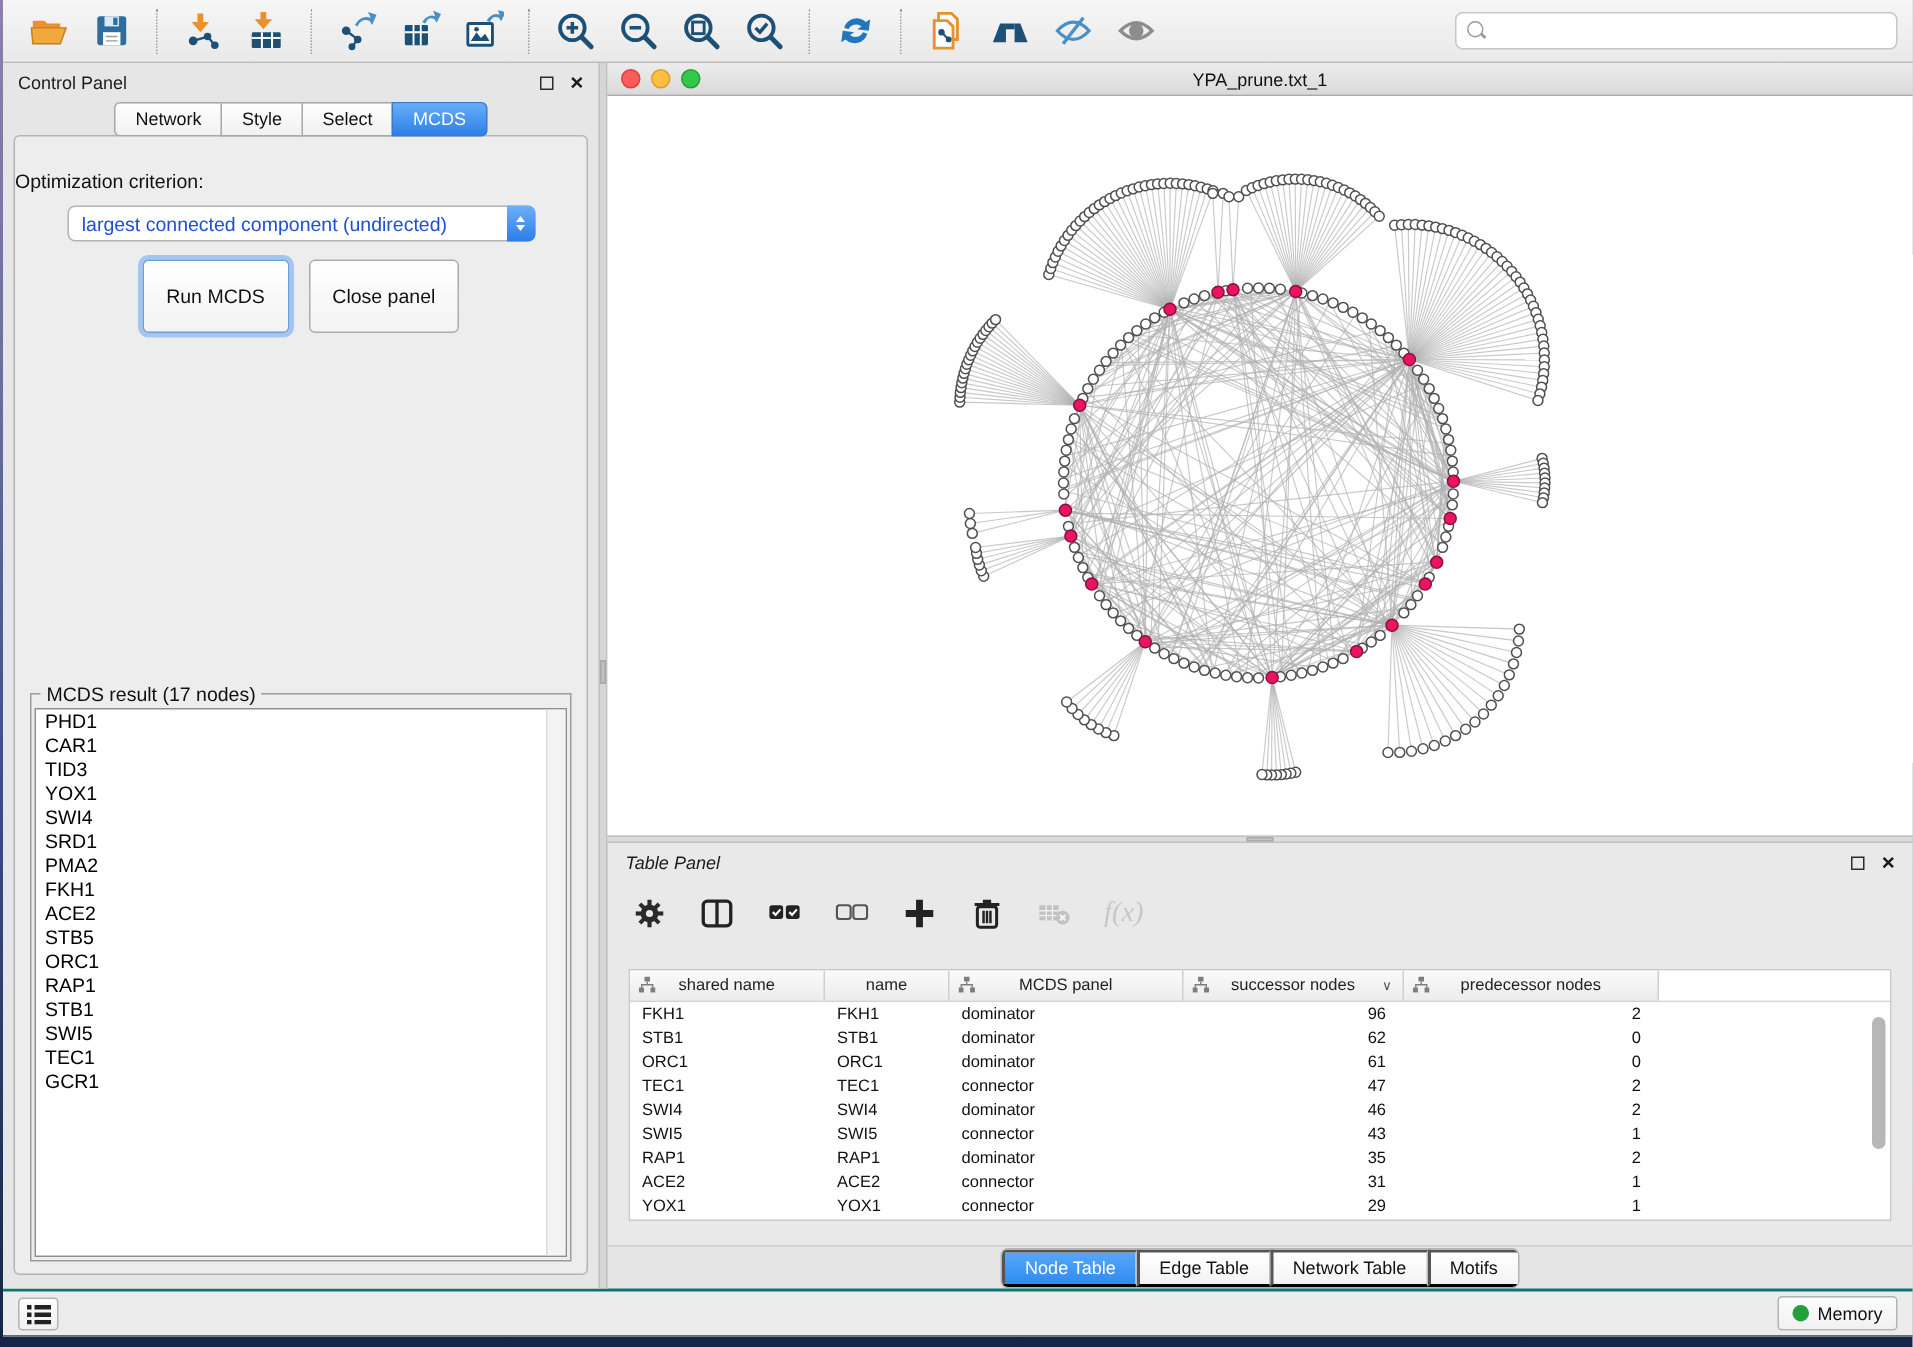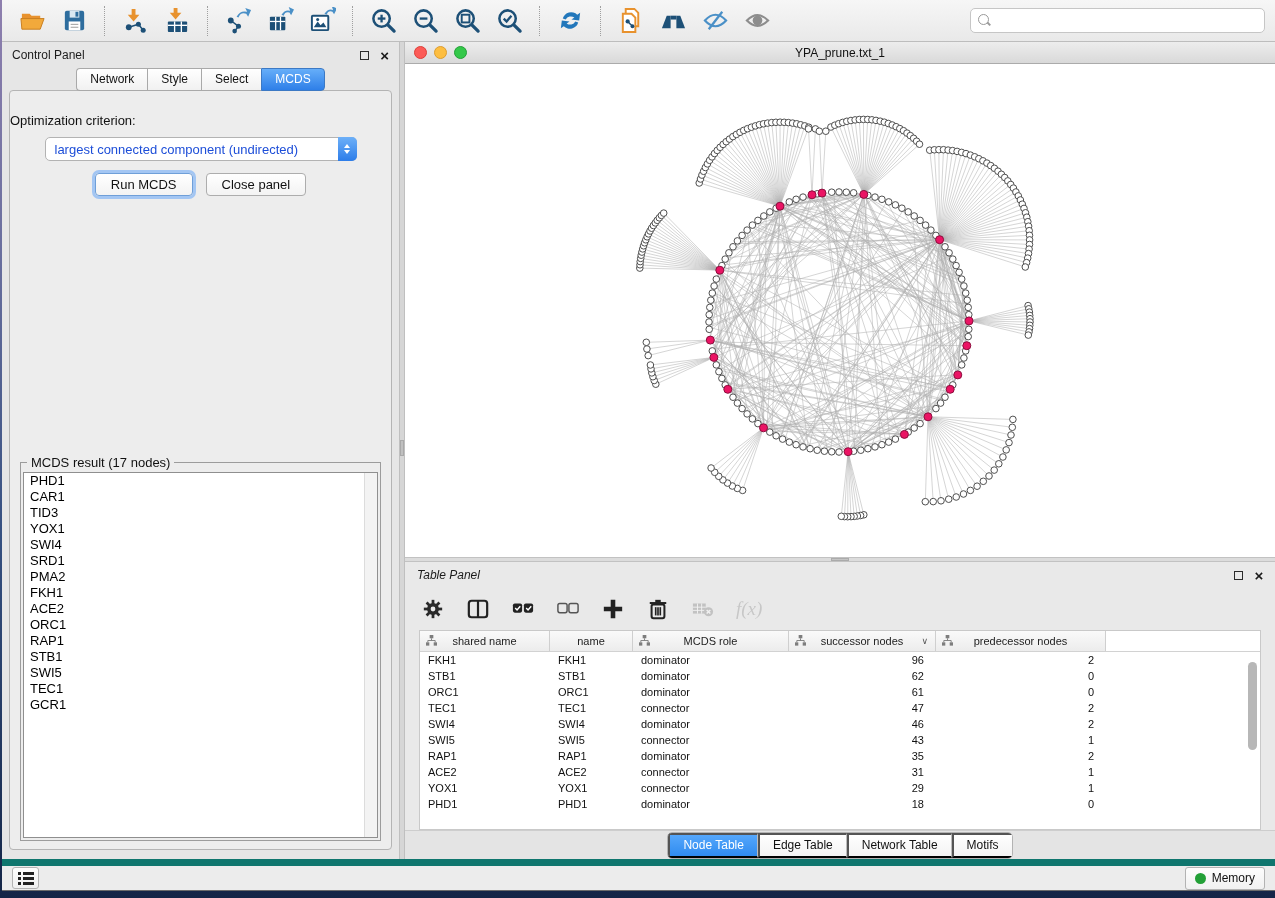--- a/index.html
+++ b/index.html
@@ -61,21 +61,21 @@
     white-space:nowrap; }
   .stepper { width:19px; height:24px; margin-right:-1px; border-radius:0 5px 5px 0;
     background:linear-gradient(#6db0f8,#2d7de9); display:flex; flex-direction:column;
     align-items:center; justify-content:center; gap:2px; }
   .stepper .up { width:0; height:0; border-left:3.5px solid transparent;
     border-right:3.5px solid transparent; border-bottom:4.5px solid #fff; }
   .stepper .down { width:0; height:0; border-left:3.5px solid transparent;
     border-right:3.5px solid transparent; border-top:4.5px solid #fff; }
   #cp-buttons { display:flex; justify-content:center; gap:13px; margin-top:12px; }
   .cp-btn { font-size:13px; color:#111; background:linear-gradient(#ffffff,#f3f3f3);
-    border:1px solid #adadad; border-radius:4px; padding:3px 15px; cursor:pointer;
+    border:1px solid #adadad; border-radius:4px; padding:16px 15px; cursor:pointer;
     font-family:"Liberation Sans",sans-serif; }
   .cp-btn.focused { box-shadow:0 0 0 3px #a3c6f3; border-color:#6f9fd8; }
   #mcds-group { position:absolute; left:10px; right:10px; top:371px; bottom:8px;
     border:1px solid #9c9c9c; }
   #mcds-legend { position:absolute; top:-8px; left:6px; background:#ededed;
     padding:0 4px; font-size:13px; color:#111; }
   #mcds-list { position:absolute; left:2px; right:2px; top:9px; bottom:2px;
     background:#fff; border:1px solid #8f8f8f; overflow:hidden; }
   .mcds-scroll { position:absolute; right:0; top:0; bottom:0; width:13px;
     background:#f3f3f3; border-left:1px solid #dcdcdc; }
@@ -116,21 +116,21 @@
   #tp-titlebar { height:26px; display:flex; align-items:center; padding:0 12px;
     font-size:12px; color:#1c1c1c;font-style:italic; }
   #tp-toolbar { height:42px; display:flex; align-items:center; padding-left:16px;
     gap:21px; }
   .tp-icon { width:24px; height:24px; display:inline-flex; align-items:center;
     justify-content:center; cursor:pointer; }
   .tp-icon svg { width:22px; height:22px; }
   .tp-icon.disabled { opacity:.42; cursor:default; }
   .fx-label { font-family:"Liberation Serif",serif; font-style:italic; font-size:19px;
     color:#9a9a9a; }
-  #table-wrap { flex:1; margin:0 14px; background:#fff; border:1px solid #c9c9c9;
+  #table-wrap { flex:1; margin:16px 14px; background:#fff; border:1px solid #c9c9c9;
     position:relative; overflow:hidden; display:flex; flex-direction:column; }
   #thead { display:flex; flex:0 0 21px; background:linear-gradient(#fafafa,#ececec);
     border-bottom:1px solid #d2d2d2; }
   .th { position:relative; display:flex; align-items:center; justify-content:center;
     font-size:11px; color:#222; border-right:1px solid #cfcfcf; cursor:pointer; }
   .th .tree-ic { position:absolute; left:6px; top:4px; }
   .th .sort { position:absolute; right:7px; font-size:9px; color:#555; }
   #tbody { flex:1; overflow:hidden; position:relative; }
   .tr { display:flex; height:16px; align-items:center; cursor:default; }
   .td { font-size:11px; color:#111; overflow:hidden; white-space:nowrap; }
@@ -143,21 +143,21 @@
   #tp-tabsbar { flex:0 0 29px; background:#e4e4e4; border-top:1px solid #cdcdcd;
     display:flex; align-items:center; justify-content:center; }
   #tp-tabs { display:inline-flex; border:1px solid #b3b3b3; border-radius:5px;
     overflow:hidden; background:#fff; }
   .tp-tab { font-size:12px; padding:3px 13px 4px; color:#111; border-right:1px solid #bcbcbc;
     cursor:pointer; background:linear-gradient(#ffffff,#f3f3f3); }
   .tp-tab:last-child { border-right:none; }
   .tp-tab.selected { background:linear-gradient(#55a7fb,#2f8bf0); color:#fff; }
 
   
-  #status-bar { flex:0 0 31px; background:#ececec; border-top:7px solid #0f766e;
+  #status-bar { flex:0 0 31px; background:#ececec; border-top:2px solid #0f766e;
     display:flex; align-items:center; padding:0 10px; }
   #task-btn { width:27px; height:22px; background:linear-gradient(#fdfdfd,#f0f0f0);
     border:1px solid #b3b3b3; border-radius:3px; display:flex; align-items:center;
     justify-content:center; cursor:pointer; }
   #memory-btn { margin-left:auto; height:23px; background:linear-gradient(#fdfdfd,#f1f1f1);
     border:1px solid #b3b3b3; border-radius:3px; display:flex; align-items:center;
     padding:0 9px; gap:6px; cursor:pointer; font-size:12px; color:#111; }
   #memory-dot { width:11px; height:11px; border-radius:50%; background:#23a037; }
 </style>
 </head>
@@ -359,20 +359,21 @@
             <div class="mcds-scroll"></div>
           <div class="mcds-item">PHD1</div>
               <div class="mcds-item">CAR1</div>
               <div class="mcds-item">TID3</div>
               <div class="mcds-item">YOX1</div>
               <div class="mcds-item">SWI4</div>
               <div class="mcds-item">SRD1</div>
               <div class="mcds-item">PMA2</div>
               <div class="mcds-item">FKH1</div>
               <div class="mcds-item">ACE2</div>
+              <div class="mcds-item">STB5</div>
               <div class="mcds-item">ORC1</div>
               <div class="mcds-item">RAP1</div>
               <div class="mcds-item">STB1</div>
               <div class="mcds-item">SWI5</div>
               <div class="mcds-item">TEC1</div>
               <div class="mcds-item">GCR1</div>
             </div>
         </div>
       </div>
     </div>
@@ -1271,21 +1272,21 @@
                 <svg class="tree-ic" width="11" height="11" viewBox="0 0 12 12">
                   <g fill="#7d7d7d">
                     <rect x="4" y="0" width="4" height="3.6"></rect>
                     <rect x="0" y="8" width="3.6" height="3.6"></rect>
                     <rect x="8.4" y="8" width="3.6" height="3.6"></rect>
                   </g>
                   <g stroke="#7d7d7d" stroke-width="1">
                     <path d="M6 3.6v2.4M2 8V6h8v2" fill="none"></path>
                   </g>
                 </svg>
-                <span>MCDS role</span>
+                <span>MCDS panel</span>
               </div>
               <div class="th" style="width: 147px; flex: 0 0 147px;">
                 <svg class="tree-ic" width="11" height="11" viewBox="0 0 12 12">
                   <g fill="#7d7d7d">
                     <rect x="4" y="0" width="4" height="3.6"></rect>
                     <rect x="0" y="8" width="3.6" height="3.6"></rect>
                     <rect x="8.4" y="8" width="3.6" height="3.6"></rect>
                   </g>
                   <g stroke="#7d7d7d" stroke-width="1">
                     <path d="M6 3.6v2.4M2 8V6h8v2" fill="none"></path>

